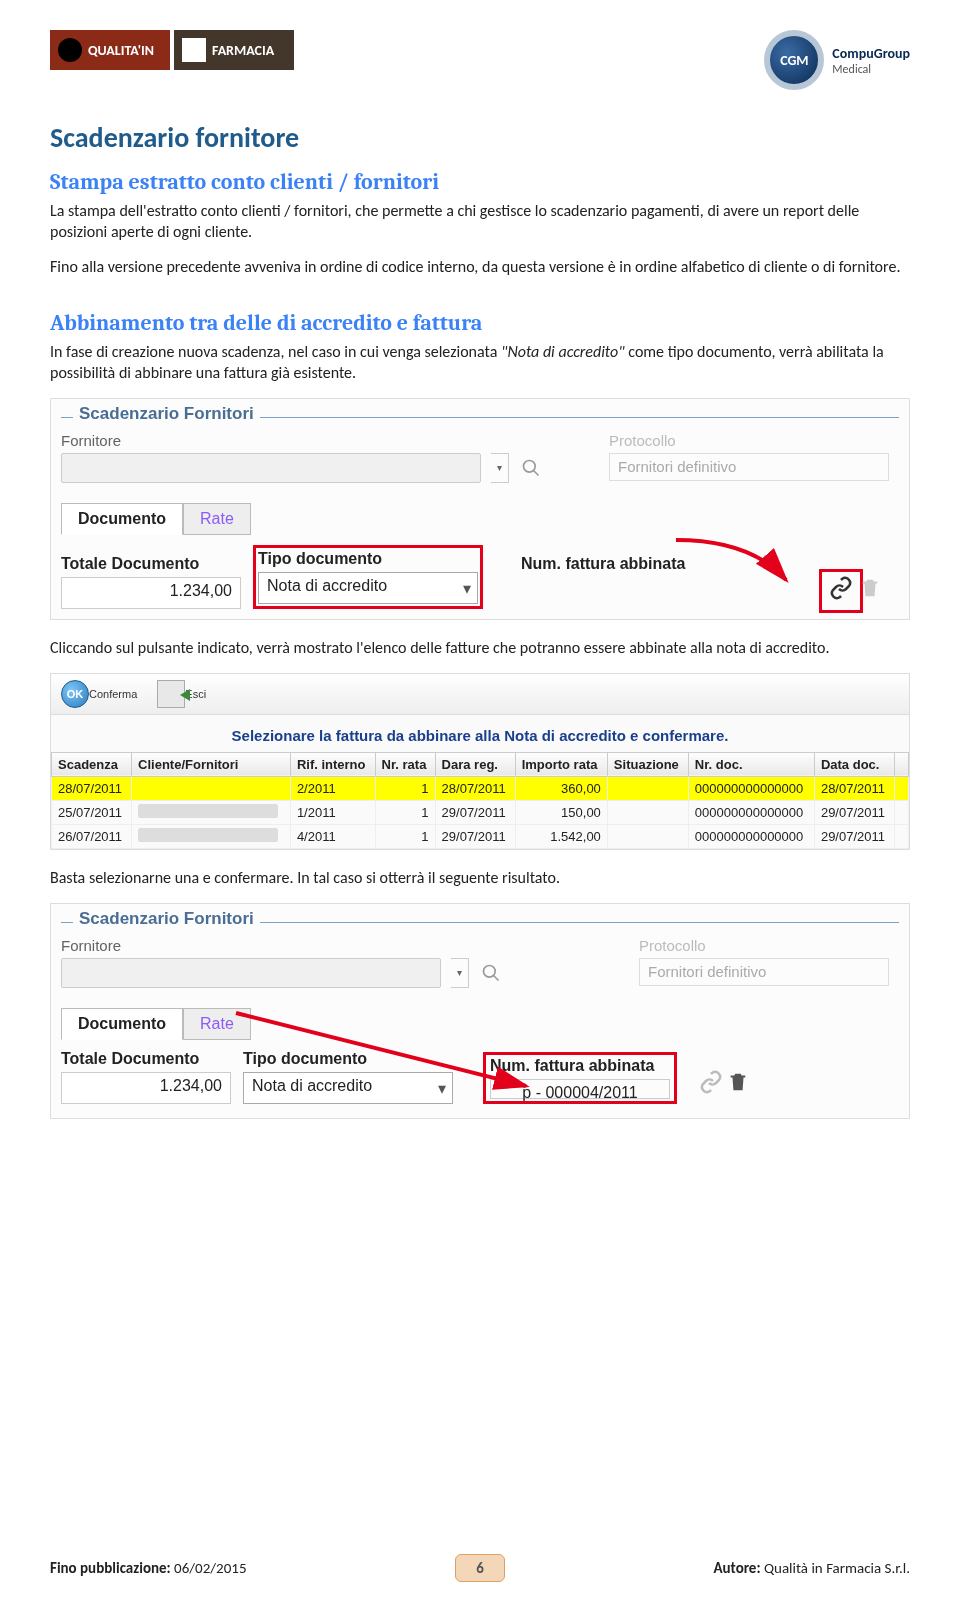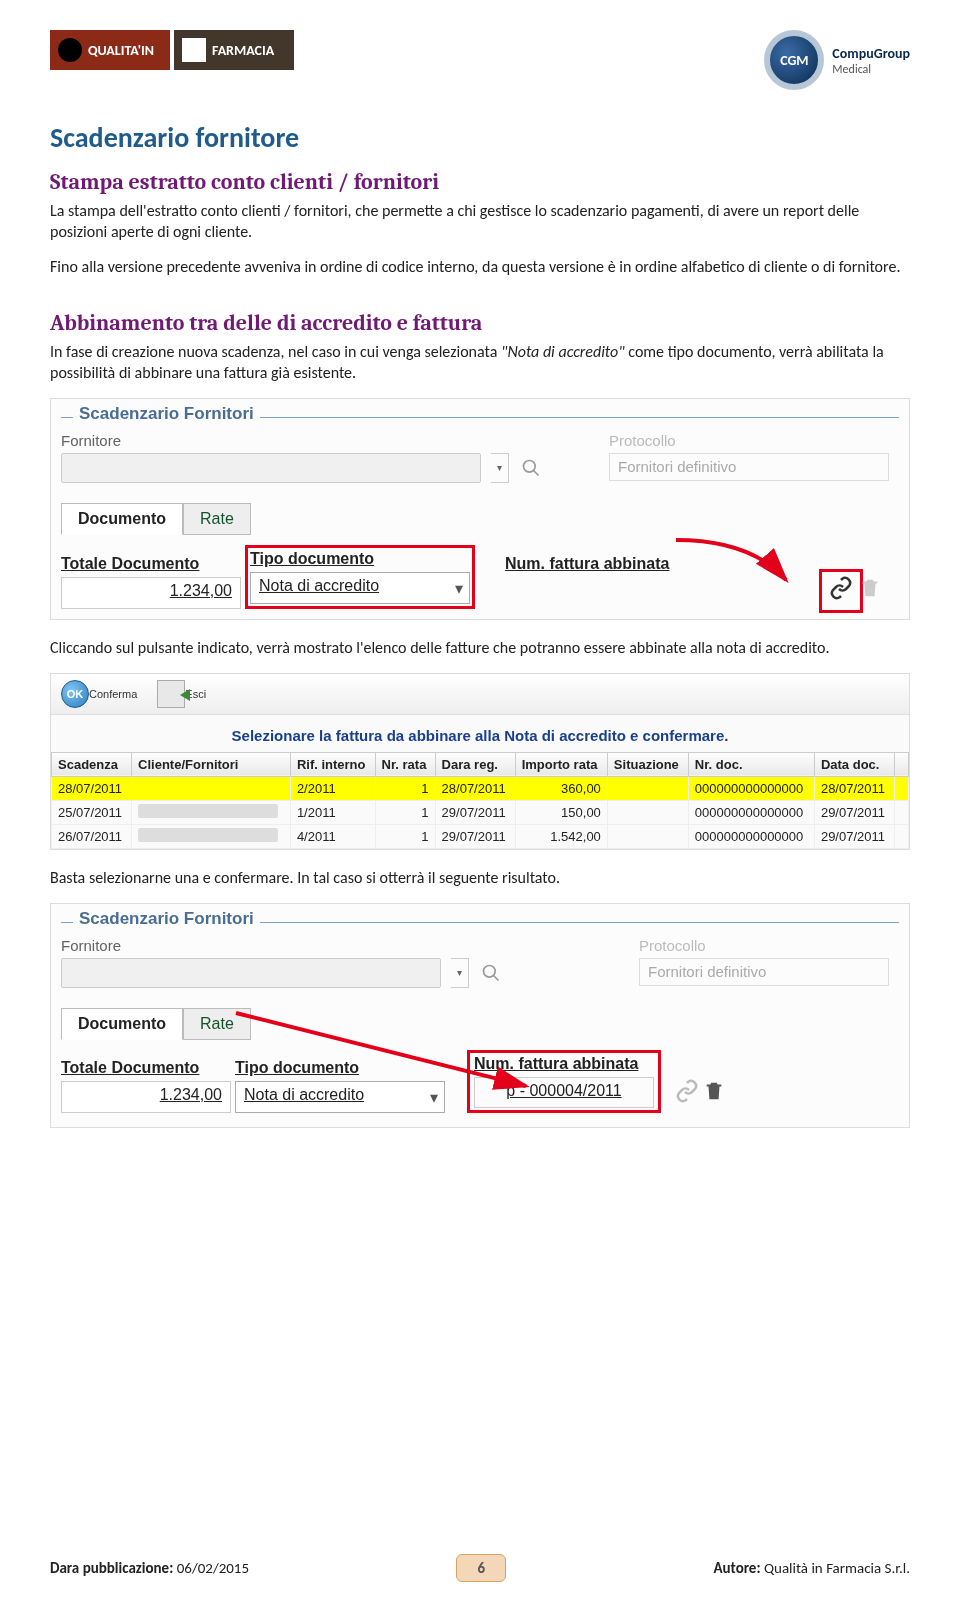--- a/index.html
+++ b/index.html
@@ -18,39 +18,39 @@
   .logo-q { background: #8c2a18; color: #fff; font-size: 14px; padding: 4px 8px; position: relative; }
   .logo-q::before { content: ""; width: 24px; height: 24px; background: #000; border-radius: 50%; display: inline-block; margin-right: 6px; vertical-align: middle; }
   .logo-f { background: #43362a; color: #fff; font-size: 14px; padding: 4px 8px; position: relative; }
   .logo-f::before { content: ""; width: 24px; height: 24px; background: #fff; display: inline-block; margin-right: 6px; vertical-align: middle; }
   .logo-right { display: flex; align-items: center; gap: 8px; }
   .cgm-badge { width: 60px; height: 60px; border-radius: 50%; background: radial-gradient(circle at 35% 35%, #3a6ba5, #0a2a52); border: 6px solid #b8c7d6; display: flex; align-items: center; justify-content: center; color: #fff; font-weight: bold; font-size: 14px; }
   .cgm-text { font-size: 12px; color: #555; }
   .cgm-text strong { color: #0a2a52; font-size: 14px; }
 
   h1.doc-title { color: #1f5c8b; font-size: 28px; font-weight: bold; margin-bottom: 14px; }
-  h2.sub-title { color: #701a75; font-size: 22px; font-weight: bold; font-family: Cambria, serif; margin-bottom: 6px; }
+  h2.sub-title { color: #3b82f6; font-size: 22px; font-weight: bold; font-family: Cambria, serif; margin-bottom: 6px; }
   p.body-text { font-size: 16px; line-height: 1.3; margin-bottom: 14px; }
   .italic { font-style: italic; }
 
   
   .shot { border: none; margin: 10px 0 18px 0; background: #f9f9f9; }
   .shot1 { padding: 8px 10px 10px 10px; background: #fcfcfc; border: 1px solid #ddd; position: relative; }
   .fieldset-line { border-top: 1px solid #7aa1c6; margin-top: 10px; position: relative; }
   .fieldset-legend { position: absolute; top: -14px; left: 12px; background: #fcfcfc; padding: 0 6px; color: #4a6d94; font-family: "Segoe UI", sans-serif; font-size: 17px; font-weight: 600; }
   .row-labels { display: flex; gap: 30px; font-size: 15px; color: #636363; margin: 6px 0 4px 0; font-family: "Segoe UI", sans-serif; }
   .row-inputs { display: flex; gap: 10px; align-items: center; margin-bottom: 10px; }
   .fake-input { background: #f0f0f0; border: 1px solid #ccc; height: 30px; flex: 1; border-radius: 2px; }
   .fake-dd { width: 18px; height: 30px; border: 1px solid #ccc; border-left: none; display: flex; align-items: center; justify-content: center; color: #666; font-size: 10px; }
   .mag-icon { width: 24px; height: 24px; color: #999; display: flex; align-items: center; justify-content: center; font-size: 18px; }
   .proto-box { height: 28px; border: 1px solid #ddd; color: #aaa; font-size: 15px; padding: 4px 8px; width: 280px; font-family: "Segoe UI", sans-serif; }
   .tabs { display: flex; margin-top: 10px; }
-  .tab { padding: 6px 16px; font-size: 16px; font-family: "Segoe UI", sans-serif; border: 1px solid #bbb; background: #eee; color: #14532d; }
+  .tab { padding: 6px 16px; font-size: 16px; font-family: "Segoe UI", sans-serif; border: 1px solid #bbb; background: #eee; color: #8b5cf6; }
   .tab.active { background: #fff; border-bottom: 1px solid #fff; color: #222; font-weight: 600; }
-  .doc-row { display: flex; align-items: flex-end; gap: 0; margin-top: 10px; position: relative; text-decoration: underline; }
+  .doc-row { display: flex; align-items: flex-end; gap: 8px; margin-top: 10px; position: relative; }
   .doc-col { display: flex; flex-direction: column; gap: 4px; }
   .doc-lbl { font-size: 16px; font-family: "Segoe UI", sans-serif; font-weight: 600; }
   .doc-val { height: 32px; border: 1px solid #ccc; padding: 4px 8px; font-size: 16px; text-align: right; background: #fff; font-family: "Segoe UI", sans-serif; }
   .red-box { border: 3px solid #e2001a; padding: 2px; }
   .tipo-select { height: 32px; border: 1px solid #aaa; padding: 4px 24px 4px 8px; font-size: 16px; background: #fff; position: relative; font-family: "Segoe UI", sans-serif; }
   .tipo-select::after { content: "▾"; position: absolute; right: 6px; top: 6px; color: #555; }
   .link-icon-box { border: 3px solid #e2001a; padding: 4px; margin-left: 18px; display: flex; align-items: center; justify-content: center; width: 44px; height: 44px; }
   .link-icon { font-size: 22px; color: #444; }
   .trash-icon { color: #bbb; font-size: 22px; margin-left: 8px; }
 
@@ -66,21 +66,21 @@
   tr.hl td { background: #ffff00; }
   .redacted { background: #ffff00; border-radius: 2px; display: inline-block; width: 140px; height: 14px; }
   .redacted.gray { background: #ddd; }
   .num-right { text-align: right; }
 
   
   .shot3 { padding: 8px 10px 14px 10px; background: #fcfcfc; border: 1px solid #ddd; position: relative; }
   .link-trash-row { display: flex; align-items: center; gap: 4px; margin-left: 12px; }
   .link-icon-dis { font-size: 22px; color: #bbb; }
   .trash-icon-act { font-size: 22px; color: #555; }
-  .abb-input { height: 31px; border: 1px solid #ccc; padding: 4px 8px; font-size: 16px; font-family: "Segoe UI", sans-serif; text-align: center; width: 180px; }
+  .abb-input { height: 20px; border: 1px solid #ccc; padding: 4px 8px; font-size: 16px; font-family: "Segoe UI", sans-serif; text-align: center; width: 180px; }
 
   
   .footer { position: absolute; bottom: 30px; left: 50px; right: 50px; display: flex; align-items: center; justify-content: space-between; font-size: 15px; }
   .page-num { background: #f4d6b8; border: 1px solid #e0a060; border-radius: 6px; padding: 4px 20px; font-weight: bold; color: #555; }
 </style>
 </head>
 <body>
 
 
 
@@ -326,21 +326,21 @@
             <path d="M6 7h12l-1 14H7L6 7zm3-4h6l1 2H8l1-2zM4 5h16v2H4z"></path>
           </svg>
       </span>
     </div>
   </div>
 </div>
 
 
 <div class="footer">
   <div>
-    <strong>Dara pubblicazione:</strong><span> 06/02/2015</span>
+    <strong>Fino pubblicazione:</strong><span> 06/02/2015</span>
   </div>
   <div class="page-num">6</div>
   <div>
     <strong>Autore:</strong><span> Qualità in Farmacia S.r.l.</span>
   </div>
 </div>
 
 
 
 

